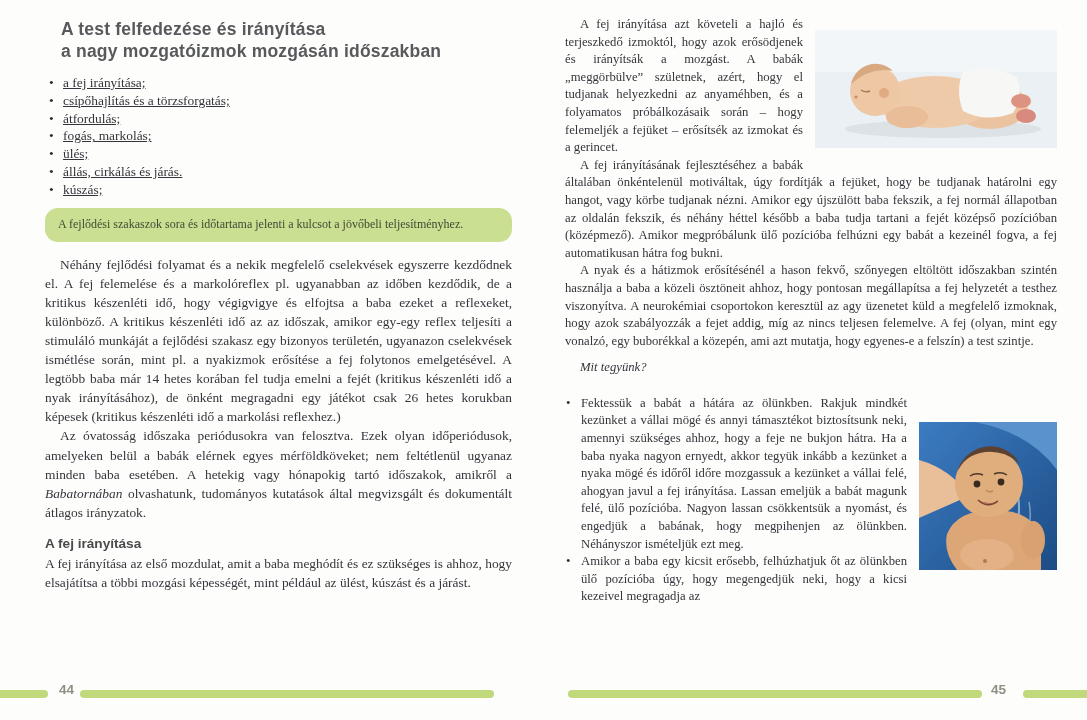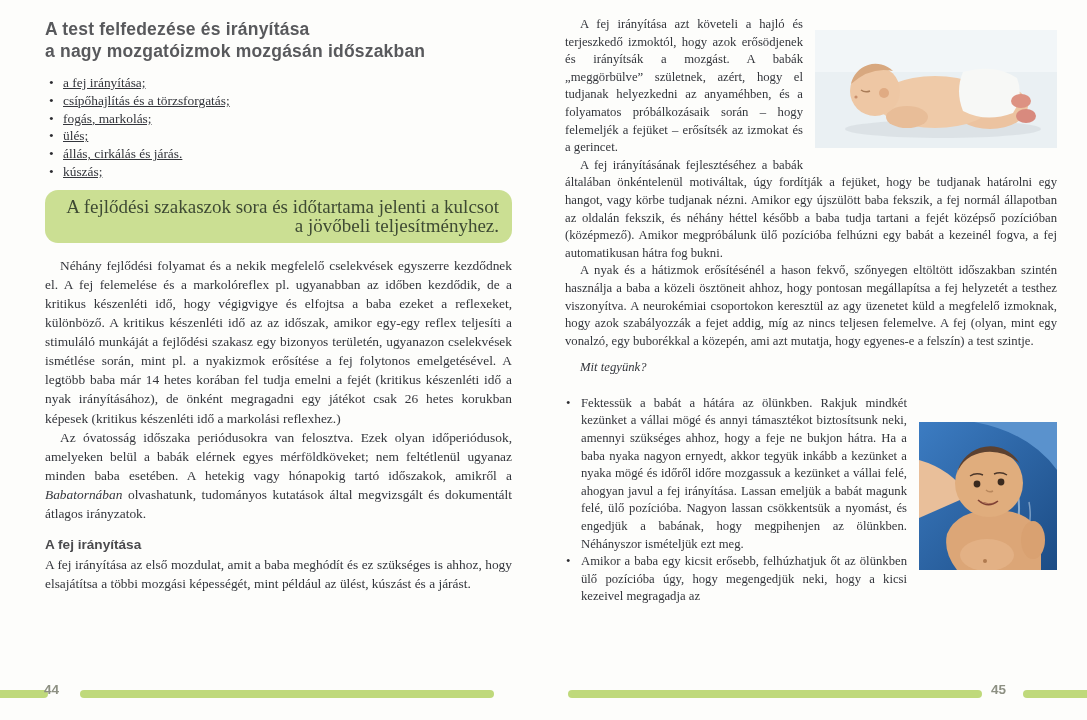--- a/index.html
+++ b/index.html
@@ -9,37 +9,37 @@
     font-family:"Liberation Serif", serif; color:#33353b;
   }
   .page { position:absolute; top:0; height:720px; }
   .page-left  { left:0;   width:540px; padding:16px 28px 0 45px; }
   .page-right { left:547px; width:540px; padding:16px 30px 0 18px; }
 
   
   h1.chapter-title {
     font-family:"Liberation Sans", sans-serif; font-weight:bold;
     font-size:17.5px; line-height:22px; color:#58595c; letter-spacing:0.2px;
-    margin:2px 0 12px 0;
+    margin:2px 0 12px 16px;
   }
   .page-left p, .page-right p {
     font-size:13.4px; line-height:19.1px; text-align:justify; hyphens:auto;
   }
   .page-right p { font-size:12.7px; line-height:17.6px; }
   .indent { text-indent:15px; }
   .bullet-list { margin:1px 0 6px 0; }
   .bullet-item {
     position:relative; padding-left:18px; font-size:13.4px; line-height:17.8px;text-decoration:underline;
   }
   .bullet-item::before { content:"•"; position:absolute; left:4px; top:0; color:#2c2c30; }
   .highlight-box {
     background:#cbdf93; border-radius:13px; padding:7px 13px 8px 13px;
     margin:9px 0 13px 0; color:#3e4a33;
   }
-  .highlight-box p { font-size:19px; line-height:19px; text-align:right; }
+  .highlight-box p { font-size:12px; line-height:19px; text-align:left; }
   h2.subheading {
     font-family:"Liberation Sans", sans-serif; font-weight:bold;
     font-size:13.6px; color:#4b4b4e; margin:14px 0 3px 0;
   }
   .italic { font-style:italic; }
 
   
   .question { font-style:italic; margin:9px 0 18px 0; text-indent:15px; }
   .rbullet {
     position:relative; padding-left:16px; font-size:12.7px; line-height:17.6px;
@@ -60,38 +60,39 @@
   
   .fbar { position:absolute; height:8px; background:#bfd97b; top:690px; border-radius:4px; }
   .fbar.edge-l { left:0; width:48px; border-radius:0 4px 4px 0; }
   .fbar.long-l { left:80px; width:414px; }
   .fbar.long-r { left:568px; width:414px; }
   .fbar.edge-r { left:1023px; width:64px; border-radius:4px 0 0 4px; }
   .page-num {
     position:absolute; top:682px; font-family:"Liberation Sans", sans-serif;
     font-weight:bold; font-size:13.5px; color:#8d9083;
   }
-  .page-num.n44 { left:44px; }
+  .page-num.n44 { left:59px; }
   .page-num.n45 { left:991px; }
 </style>
 </head>
 <body>
 
 <div class="book">
 
   <section class="page page-left">
     <h1 class="chapter-title">
       <span>A test felfedezése és irányítása</span><br>
       <span>a nagy mozgatóizmok mozgásán időszakban</span>
     </h1>
 
 
     <div class="bullet-list">
       <div class="bullet-item">a fej irányítása;</div>
       <div class="bullet-item">csípőhajlítás és a törzsforgatás;</div>
+      <div class="bullet-item">átfordulás;</div>
       <div class="bullet-item">fogás, markolás;</div>
       <div class="bullet-item">ülés;</div>
       <div class="bullet-item">állás, cirkálás és járás.</div>
       <div class="bullet-item">kúszás;</div>
     </div>
 
     <div class="highlight-box">
       <p>A fejlődési szakaszok sora és időtartama jelenti a kulcsot a jövőbeli teljesítményhez.</p>
     </div>
 

